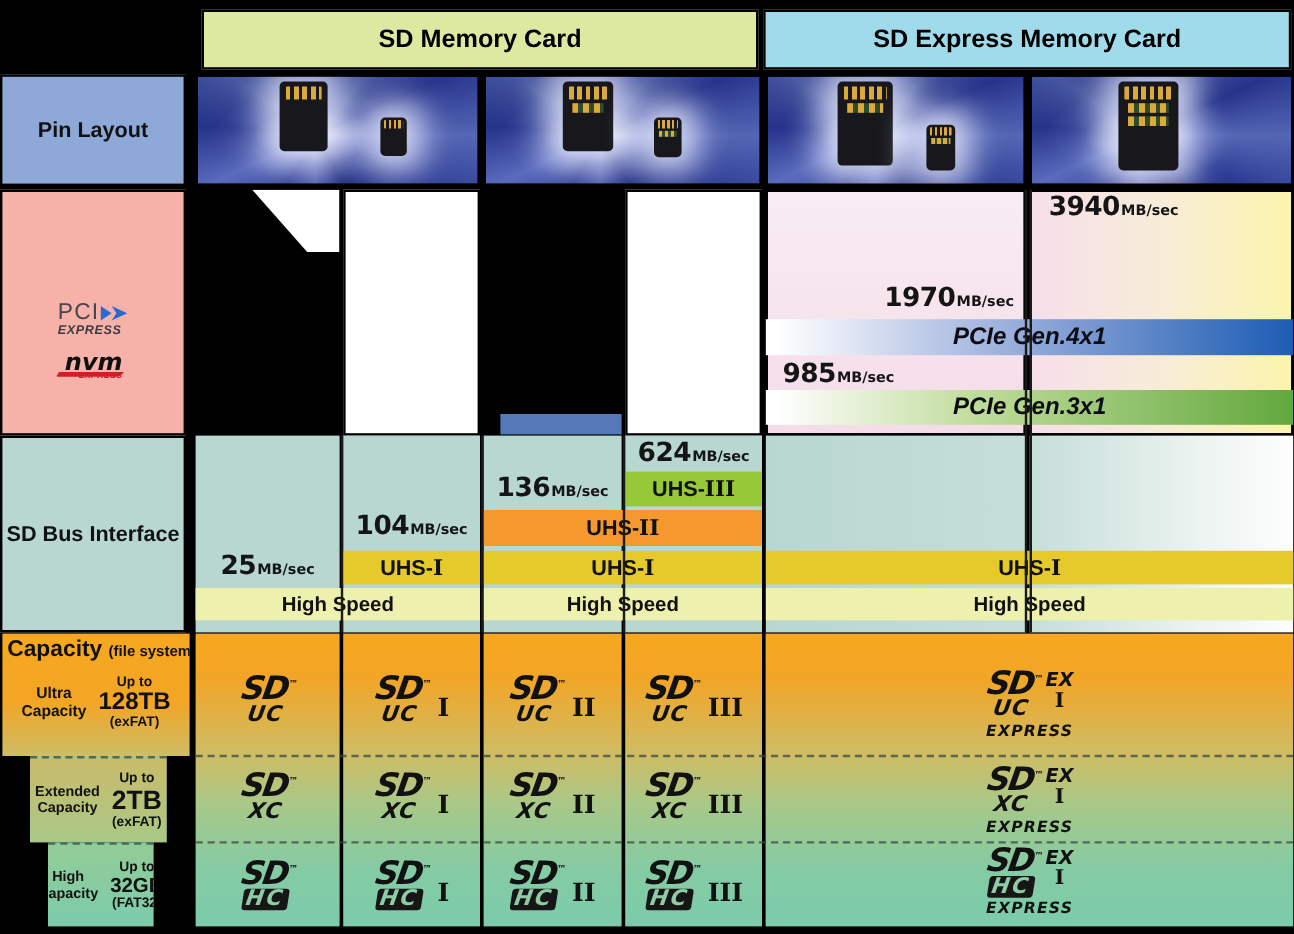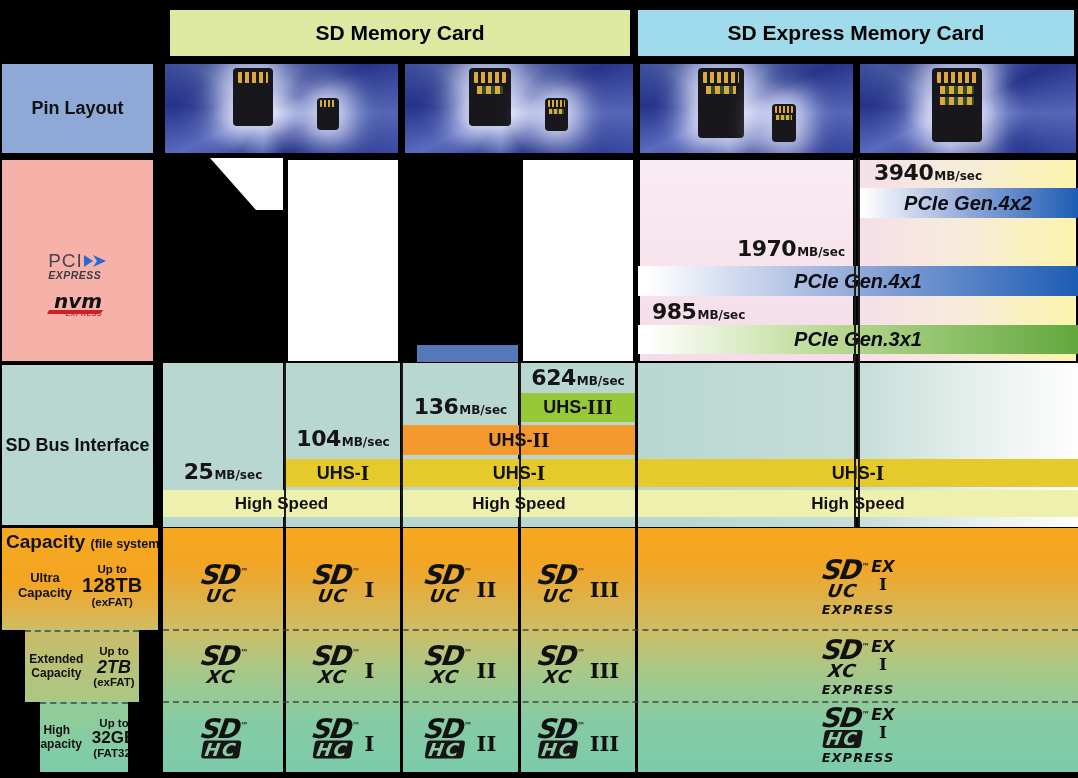--- a/index.html
+++ b/index.html
@@ -166,23 +166,20 @@
   <div class="abs pcie-c2" style="left:286px;top:158px;width:114px;height:205px;"></div>
   <div class="abs pcie-c4" style="left:521px;top:158px;width:114px;height:205px;"></div>
   <div class="abs bluebar" style="left:417px;top:345px;width:101px;height:17px;"></div>
   <div class="abs pcie-c5" style="left:638px;top:158px;width:217px;height:205px;"></div>
   <div class="abs pcie-c6" style="left:858px;top:158px;width:220px;height:205px;"></div>
 
   <div class="abs spd" style="left:874px;top:160px;width:200px;height:26px;">
     <span class="v">3940</span>
       <span class="u">MB/sec</span>
   </div>
-  <div class="abs genbar genblue" style="left:858px;top:188px;width:220px;height:30px;">
-      <span>PCIe Gen.4x2</span>
-    </div>
   <div class="abs spd right" style="left:638px;top:236px;width:207px;height:27px;">
     <span class="v">1970</span>
       <span class="u">MB/sec</span>
   </div>
   <div class="abs genbar genblue" style="left:638px;top:266px;width:440px;height:30px;">
       <span>PCIe Gen.4x1</span>
     </div>
   <div class="abs spd" style="left:652px;top:299px;width:140px;height:27px;">
     <span class="v">985</span>
       <span class="u">MB/sec</span>
@@ -271,21 +268,21 @@
         <span class="upto">Up to</span>
         <span class="sz">128TB</span>
         <span class="fs">(exFAT)</span>
       </div>
     </div>
   </div>
   <div class="abs funnel fun-ext caprow" style="left:25px;top:630px;width:114px;height:72px;">
     <div class="capname" style="font-size:12px;"><span>Extended</span><br><span>Capacity</span></div>
     <div class="capsz">
       <span class="upto">Up to</span>
-      <span class="sz" style="font-size:18px;font-style:italic;">2TB</span>
+      <span class="sz" style="font-size:22px;">2TB</span>
       <span class="fs">(exFAT)</span>
     </div>
   </div>
   <div class="abs funnel fun-high caprow" style="left:40px;top:702px;width:88px;height:70px;">
     <div class="capname" style="font-size:12px;"><span>High</span><br><span>Capacity</span></div>
     <div class="capsz">
       <span class="upto">Up to</span>
       <span class="sz" style="font-size:17px;">32GB</span>
       <span class="fs">(FAT32)</span>
     </div>

